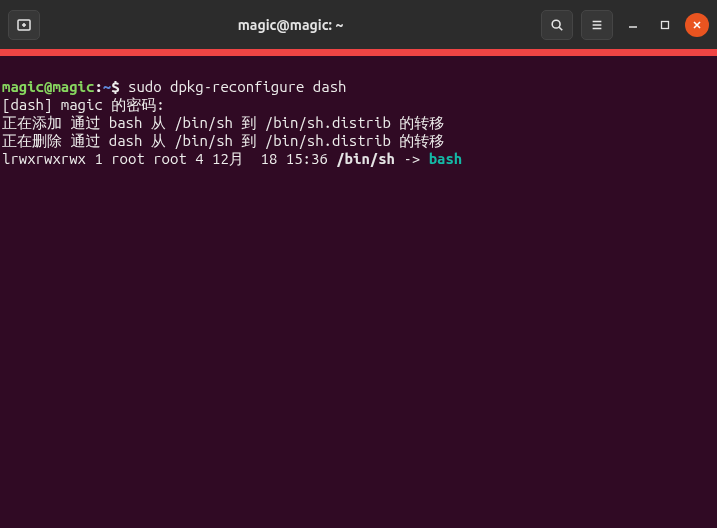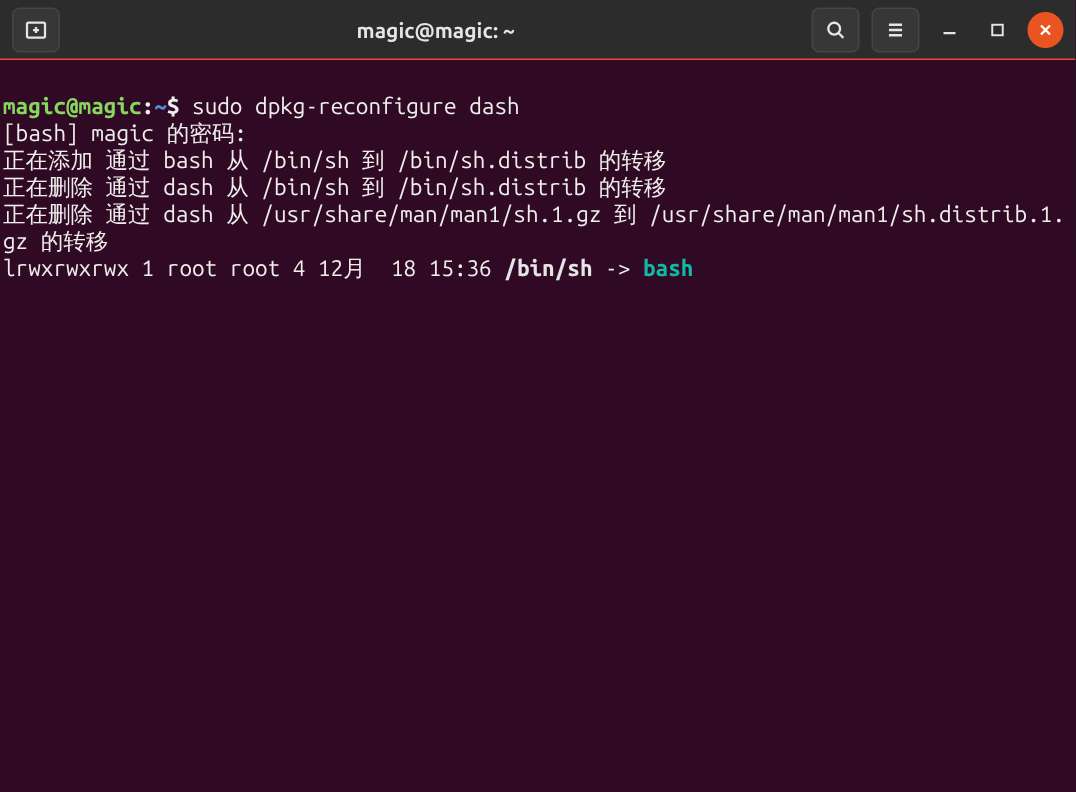--- a/index.html
+++ b/index.html
@@ -8,23 +8,23 @@
       box-sizing: border-box;
     }
     body {
       width: 717px;
       height: 528px;
       background: #1a1a1a;
       font-family: "Ubuntu Mono", "DejaVu Sans Mono", monospace;
       overflow: hidden;
     }
     .titlebar {
-      height: 40px;
+      height: 56px;
       background: #2c2c2c;
-      border-bottom: 1px solid #ef4444;
+      border-bottom: 7px solid #ef4444;
       display: flex;
       align-items: center;
       padding: 0 8px;
       gap: 4px;
     }
     .titlebar-left {
       display: flex;
       gap: 4px;
     }
     .titlebar-center {
@@ -136,18 +136,17 @@
     <div class="window-btn close">
       <svg viewBox="0 0 10 10" fill="none" stroke="currentColor" stroke-width="1.6">
         <path d="M2 2l6 6M8 2l-6 6"></path>
       </svg>
     </div>
   </div>
 </div>
 
 <div class="terminal-body">
   <div class="line"><span class="prompt-user">magic@magic</span><span class="prompt-colon">:</span><span class="prompt-path">~</span><span class="prompt-colon">$</span><span class="cmd"> sudo dpkg-reconfigure dash</span></div>
-  <div class="line">[bash] magic 的密码: </div>
+  <div class="line">[dash] magic 的密码: </div>
   <div class="line">正在添加 通过 bash 从 /bin/sh 到 /bin/sh.distrib 的转移</div>
   <div class="line">正在删除 通过 dash 从 /bin/sh 到 /bin/sh.distrib 的转移</div>
-  <div class="line">正在删除 通过 dash 从 /usr/share/man/man1/sh.1.gz 到 /usr/share/man/man1/sh.distrib.1.gz 的转移</div>
   <div class="line"><span>lrwxrwxrwx 1 root root 4 12月  18 15:36 </span><span class="cyan">/bin/sh</span><span> -&gt; </span><span class="green">bash</span></div>
 </div>
 
 </body></html>

